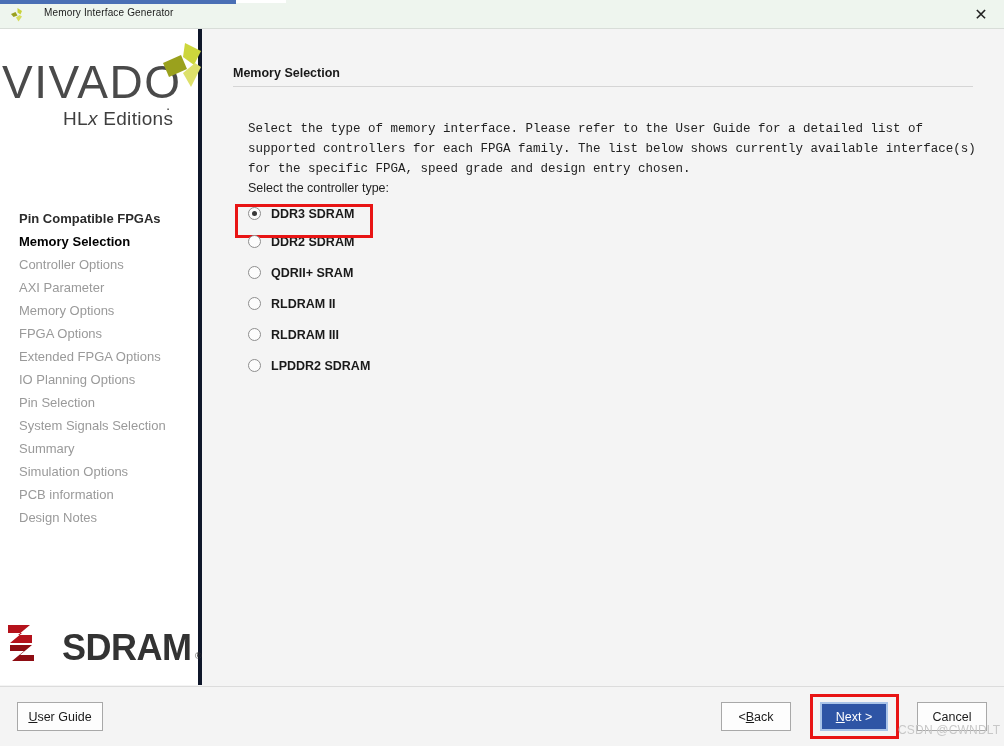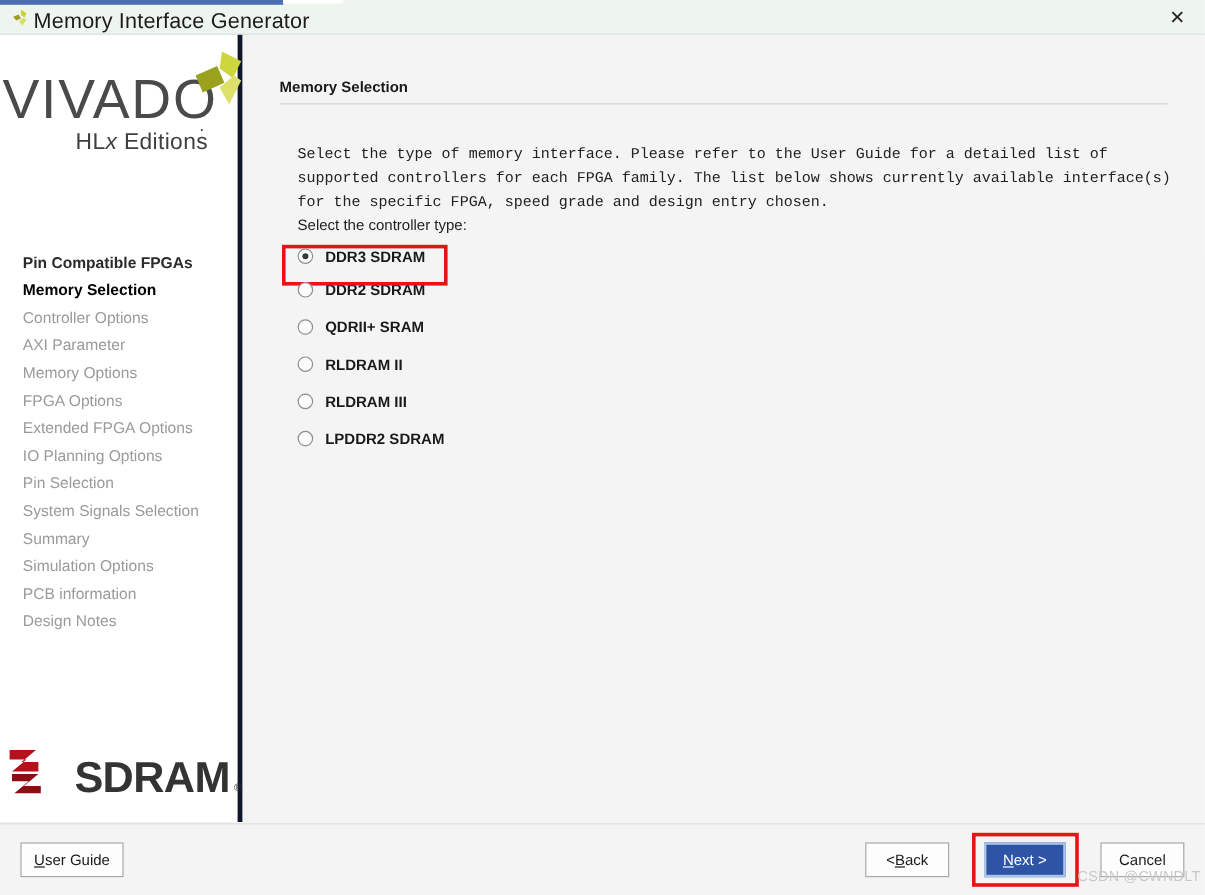--- a/index.html
+++ b/index.html
@@ -33,22 +33,22 @@
   .titlebar-accent2 {
     position: absolute; top: 0; left: 236px;
     width: 50px; height: 3px;
     background: #ffffff;
   }
   .title-icon {
     position: absolute; left: 9px; top: 7px;
     width: 17px; height: 16px;
   }
   .title-text {
-    position: absolute; left: 28px; top: 7px;
-    font-size: 18px; color: #1c1c1c;
+    position: absolute; left: 44px; top: 7px;
+    font-size: 10px; color: #1c1c1c;
     letter-spacing: .15px;
     white-space: nowrap;
   }
   .close-btn {
     position: absolute; right: 0px; top: 0px;
     width: 46px; height: 29px;
     display: flex; align-items: center; justify-content: center;
     font-size: 16px; color: #222; font-family: "DejaVu Sans", sans-serif;
     cursor: pointer;
   }

